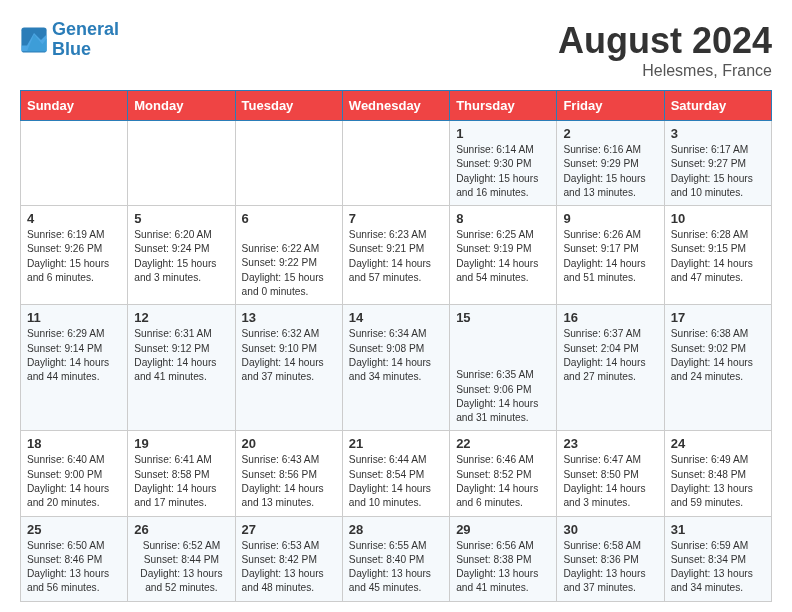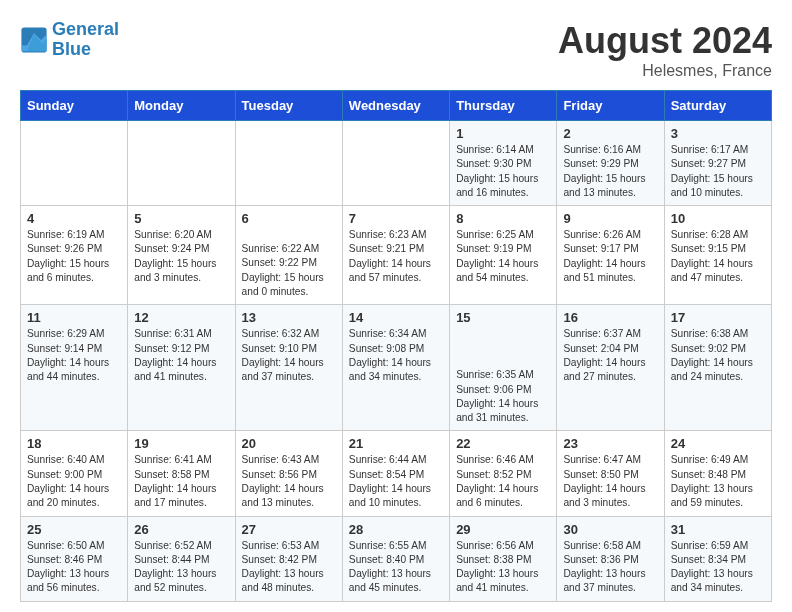--- a/index.html
+++ b/index.html
@@ -45,21 +45,21 @@
     .location {
       font-size: 16px;
       color: #555;
     }
     table {
       width: 100%;
       border-collapse: collapse;
       table-layout: fixed;
     }
     thead tr th {
-      background: #1d4ed8;
+      background: #ef4444;
       color: #fff;
       font-size: 13px;
       font-weight: bold;
       padding: 7px 6px;
       text-align: left;
       border: 1px solid #2b7db8;
     }
     tbody tr td {
       vertical-align: top;
       border: 1px solid #ccc;
@@ -288,21 +288,21 @@
       </tr>
       <tr>
         <td>
           <span class="day-num">25</span>
           <div class="cell-text" style="white-space: pre-line;">Sunrise: 6:50 AM
 Sunset: 8:46 PM
 Daylight: 13 hours and 56 minutes.</div>
         </td>
         <td>
           <span class="day-num">26</span>
-          <div class="cell-text" style="white-space: pre-line;">Sunrise: 6:52 AM
+          <div class="cell-text" style="white-space: pre-line; text-align: center;">Sunrise: 6:52 AM
 Sunset: 8:44 PM
 Daylight: 13 hours and 52 minutes.</div>
         </td>
         <td>
           <span class="day-num">27</span>
           <div class="cell-text" style="white-space: pre-line;">Sunrise: 6:53 AM
 Sunset: 8:42 PM
 Daylight: 13 hours and 48 minutes.</div>
         </td>
         <td>

